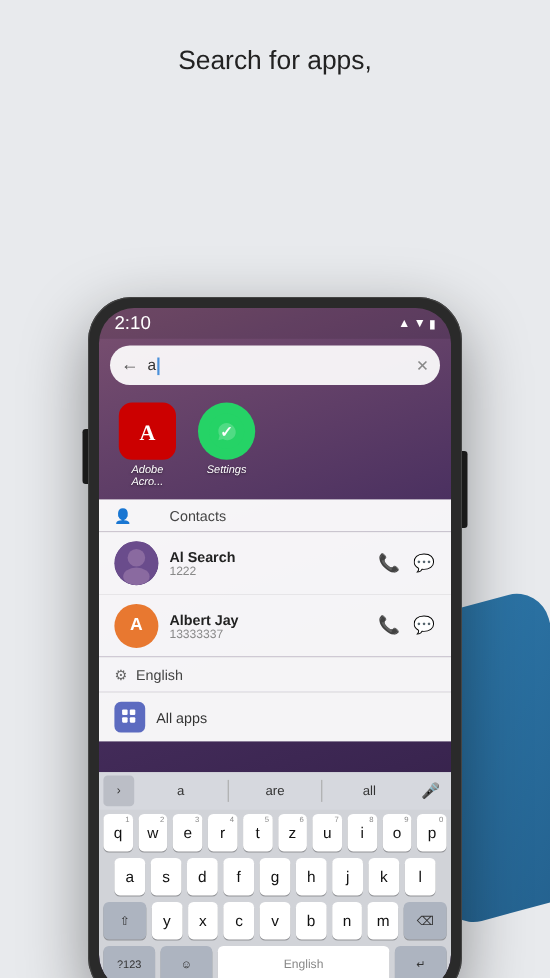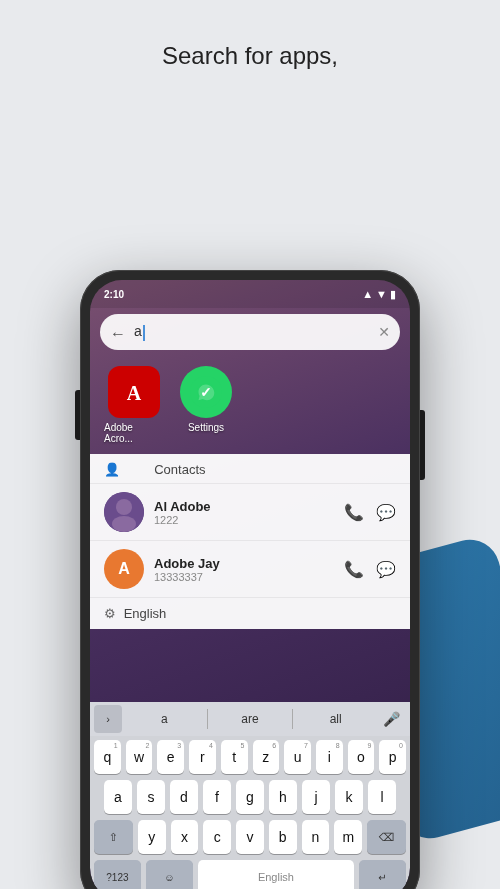--- a/index.html
+++ b/index.html
@@ -79,22 +79,22 @@
       height: 28px;
       display: flex;
       align-items: center;
       justify-content: space-between;
       padding: 0 14px;
       background: rgba(0,0,0,0.1);
     }
 
     .status-time {
       color: white;
-      font-size: 10px;
-      font-weight: 700;
+      font-size: 17px;
+      font-weight: 400;
     }
 
     .status-icons {
       display: flex;
       align-items: center;
       gap: 3px;
     }
 
     
     .search-bar {
@@ -165,22 +165,24 @@
     }
 
     .app-icon.whatsapp {
       background: #25d366;
       border-radius: 50%;
     }
 
     .app-label {
       color: white;
       font-size: 10px;
+      text-align: center;
       max-width: 60px;
       text-shadow: 0 1px 2px rgba(0,0,0,0.5);
+      font-style: italic;
     }
 
     .section-header {
       display: flex;
       align-items: center;
       padding: 8px 14px 6px;
       gap: 8px;
       background: rgba(255,255,255,0.95);
     }
 
@@ -502,48 +504,59 @@
 
       <div class="contact-row">
         <div class="contact-avatar purple">
           <svg width="40" height="40" viewBox="0 0 40 40">
             <circle cx="20" cy="20" r="20" fill="#6a4c8c"></circle>
             <circle cx="20" cy="15" r="8" fill="#8a6aa0"></circle>
             <ellipse cx="20" cy="32" rx="12" ry="8" fill="#8a6aa0"></ellipse>
           </svg>
         </div>
         <div class="contact-info">
-          <div class="contact-name">Al Adobe</div>
+          <div class="contact-name">Al Search</div>
           <div class="contact-number">1222</div>
         </div>
         <div class="contact-actions">
           <span class="action-btn">📞</span>
           <span class="action-btn">💬</span>
         </div>
       </div>
 
       <div class="contact-row">
         <div class="contact-avatar orange">
           <span>A</span>
         </div>
         <div class="contact-info">
-          <div class="contact-name">Adobe Jay</div>
+          <div class="contact-name">Albert Jay</div>
           <div class="contact-number">13333337</div>
         </div>
         <div class="contact-actions">
           <span class="action-btn">📞</span>
           <span class="action-btn">💬</span>
         </div>
       </div>
 
       <div class="settings-row">
         <span class="settings-icon">⚙</span>
         <span class="settings-label">English</span>
       </div>
 
+      <div class="allapps-row">
+        <div class="allapps-icon">
+          <svg width="18" height="18" viewBox="0 0 18 18">
+            <rect x="2" y="2" width="5" height="5" rx="1" fill="white"></rect>
+            <rect x="9" y="2" width="5" height="5" rx="1" fill="white"></rect>
+            <rect x="2" y="9" width="5" height="5" rx="1" fill="white"></rect>
+            <rect x="9" y="9" width="5" height="5" rx="1" fill="white"></rect>
+          </svg>
+        </div>
+        <span class="allapps-label">All apps</span>
+      </div>
 
       <div class="keyboard-area">
 
         <div class="keyboard-suggestions">
           <div class="suggest-btn forward">›</div>
           <div class="suggest-btn">a</div>
           <div class="suggest-separator"></div>
           <div class="suggest-btn">are</div>
           <div class="suggest-separator"></div>
           <div class="suggest-btn">all</div>

